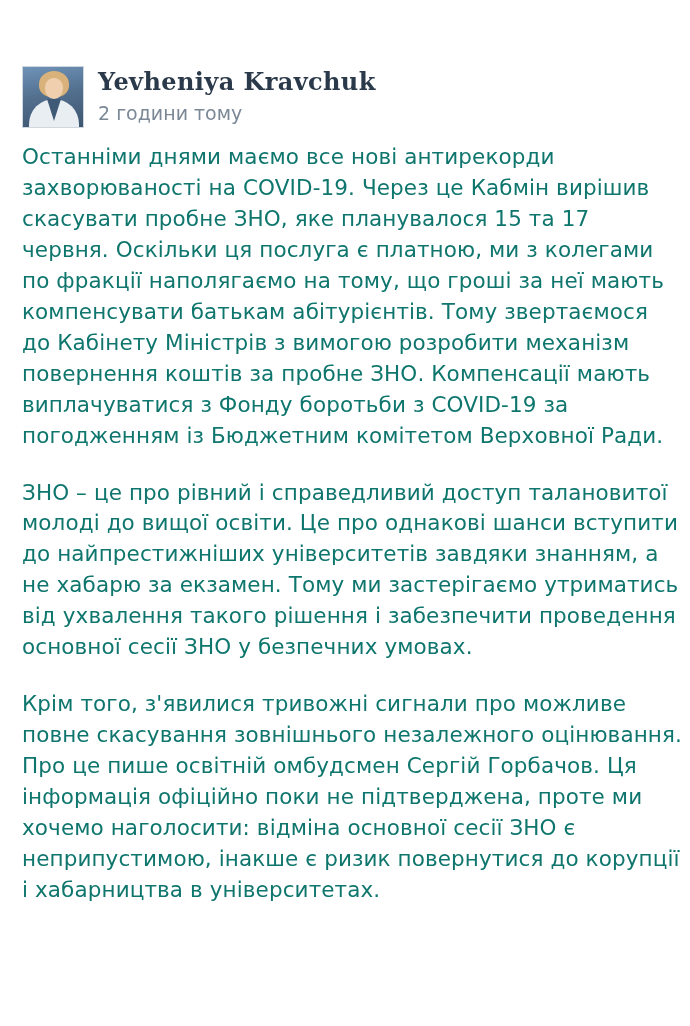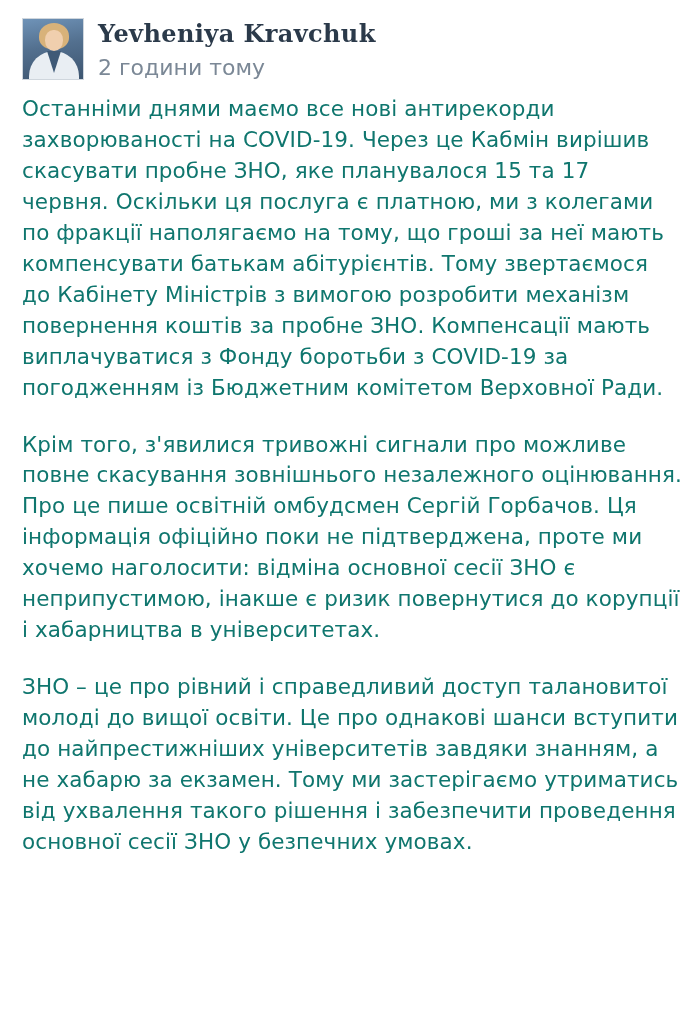--- a/index.html
+++ b/index.html
@@ -12,20 +12,21 @@
     height: 1026px;
     font-family: "DejaVu Sans", sans-serif;
     overflow: hidden;
   }
   .post {
     width: 690px;
     height: 830px;
     box-sizing: border-box;
     padding: 18px 8px 0 22px;
     background: #ffffff;
+    margin-top: 48px;
   }
   .post-header {
     display: flex;
     align-items: flex-start;
     gap: 14px;
     margin-bottom: 14px;
   }
   .avatar {
     width: 62px;
     height: 62px;
@@ -78,21 +79,21 @@
   }
   .author-name {
     font-family: "DejaVu Serif", serif;
     font-weight: bold;
     font-size: 24px;
     letter-spacing: 0.4px;
     color: #2b3a4a;
     line-height: 1.15;
   }
   .timestamp {
-    font-size: 22px;
+    font-size: 19px;
     color: #7b8896;
     margin-top: 7px;
     line-height: 1.15;
   }
   .post-body {
     font-size: 21.5px;
     line-height: 1.44;
     color: #0f766e;
     letter-spacing: 0.1px;
     text-align: left;
@@ -117,17 +118,17 @@
       <div class="collar"></div>
     </div>
     <div class="header-text">
       <div class="author-name">Yevheniya Kravchuk</div>
       <div class="timestamp">2 години тому</div>
     </div>
   </div>
 
   <div class="post-body">
     <p>Останніми днями маємо все нові антирекорди захворюваності на COVID-19. Через це Кабмін вирішив скасувати пробне ЗНО, яке планувалося 15 та 17 червня. Оскільки ця послуга є платною, ми з колегами по фракції наполягаємо на тому, що гроші за неї мають компенсувати батькам абітурієнтів. Тому звертаємося до Кабінету Міністрів з вимогою розробити механізм повернення коштів за пробне ЗНО. Компенсації мають виплачуватися з Фонду боротьби з COVID-19 за погодженням із Бюджетним комітетом Верховної Ради.</p>
+    <p>ЗНО – це про рівний і справедливий доступ талановитої молоді до вищої освіти. Це про однакові шанси вступити до найпрестижніших університетів завдяки знанням, а не хабарю за екзамен. Тому ми застерігаємо утриматись від ухвалення такого рішення і забезпечити проведення основної сесії ЗНО у безпечних умовах.</p>
     <p>Крім того, з'явилися тривожні сигнали про можливе повне скасування зовнішнього незалежного оцінювання. Про це пише освітній омбудсмен Сергій Горбачов. Ця інформація офіційно поки не підтверджена, проте ми хочемо наголосити: відміна основної сесії ЗНО є неприпустимою, інакше є ризик повернутися до корупції і хабарництва в університетах.</p>
-    <p>ЗНО – це про рівний і справедливий доступ талановитої молоді до вищої освіти. Це про однакові шанси вступити до найпрестижніших університетів завдяки знанням, а не хабарю за екзамен. Тому ми застерігаємо утриматись від ухвалення такого рішення і забезпечити проведення основної сесії ЗНО у безпечних умовах.</p>
   </div>
 
 </div>
 
 </body></html>

